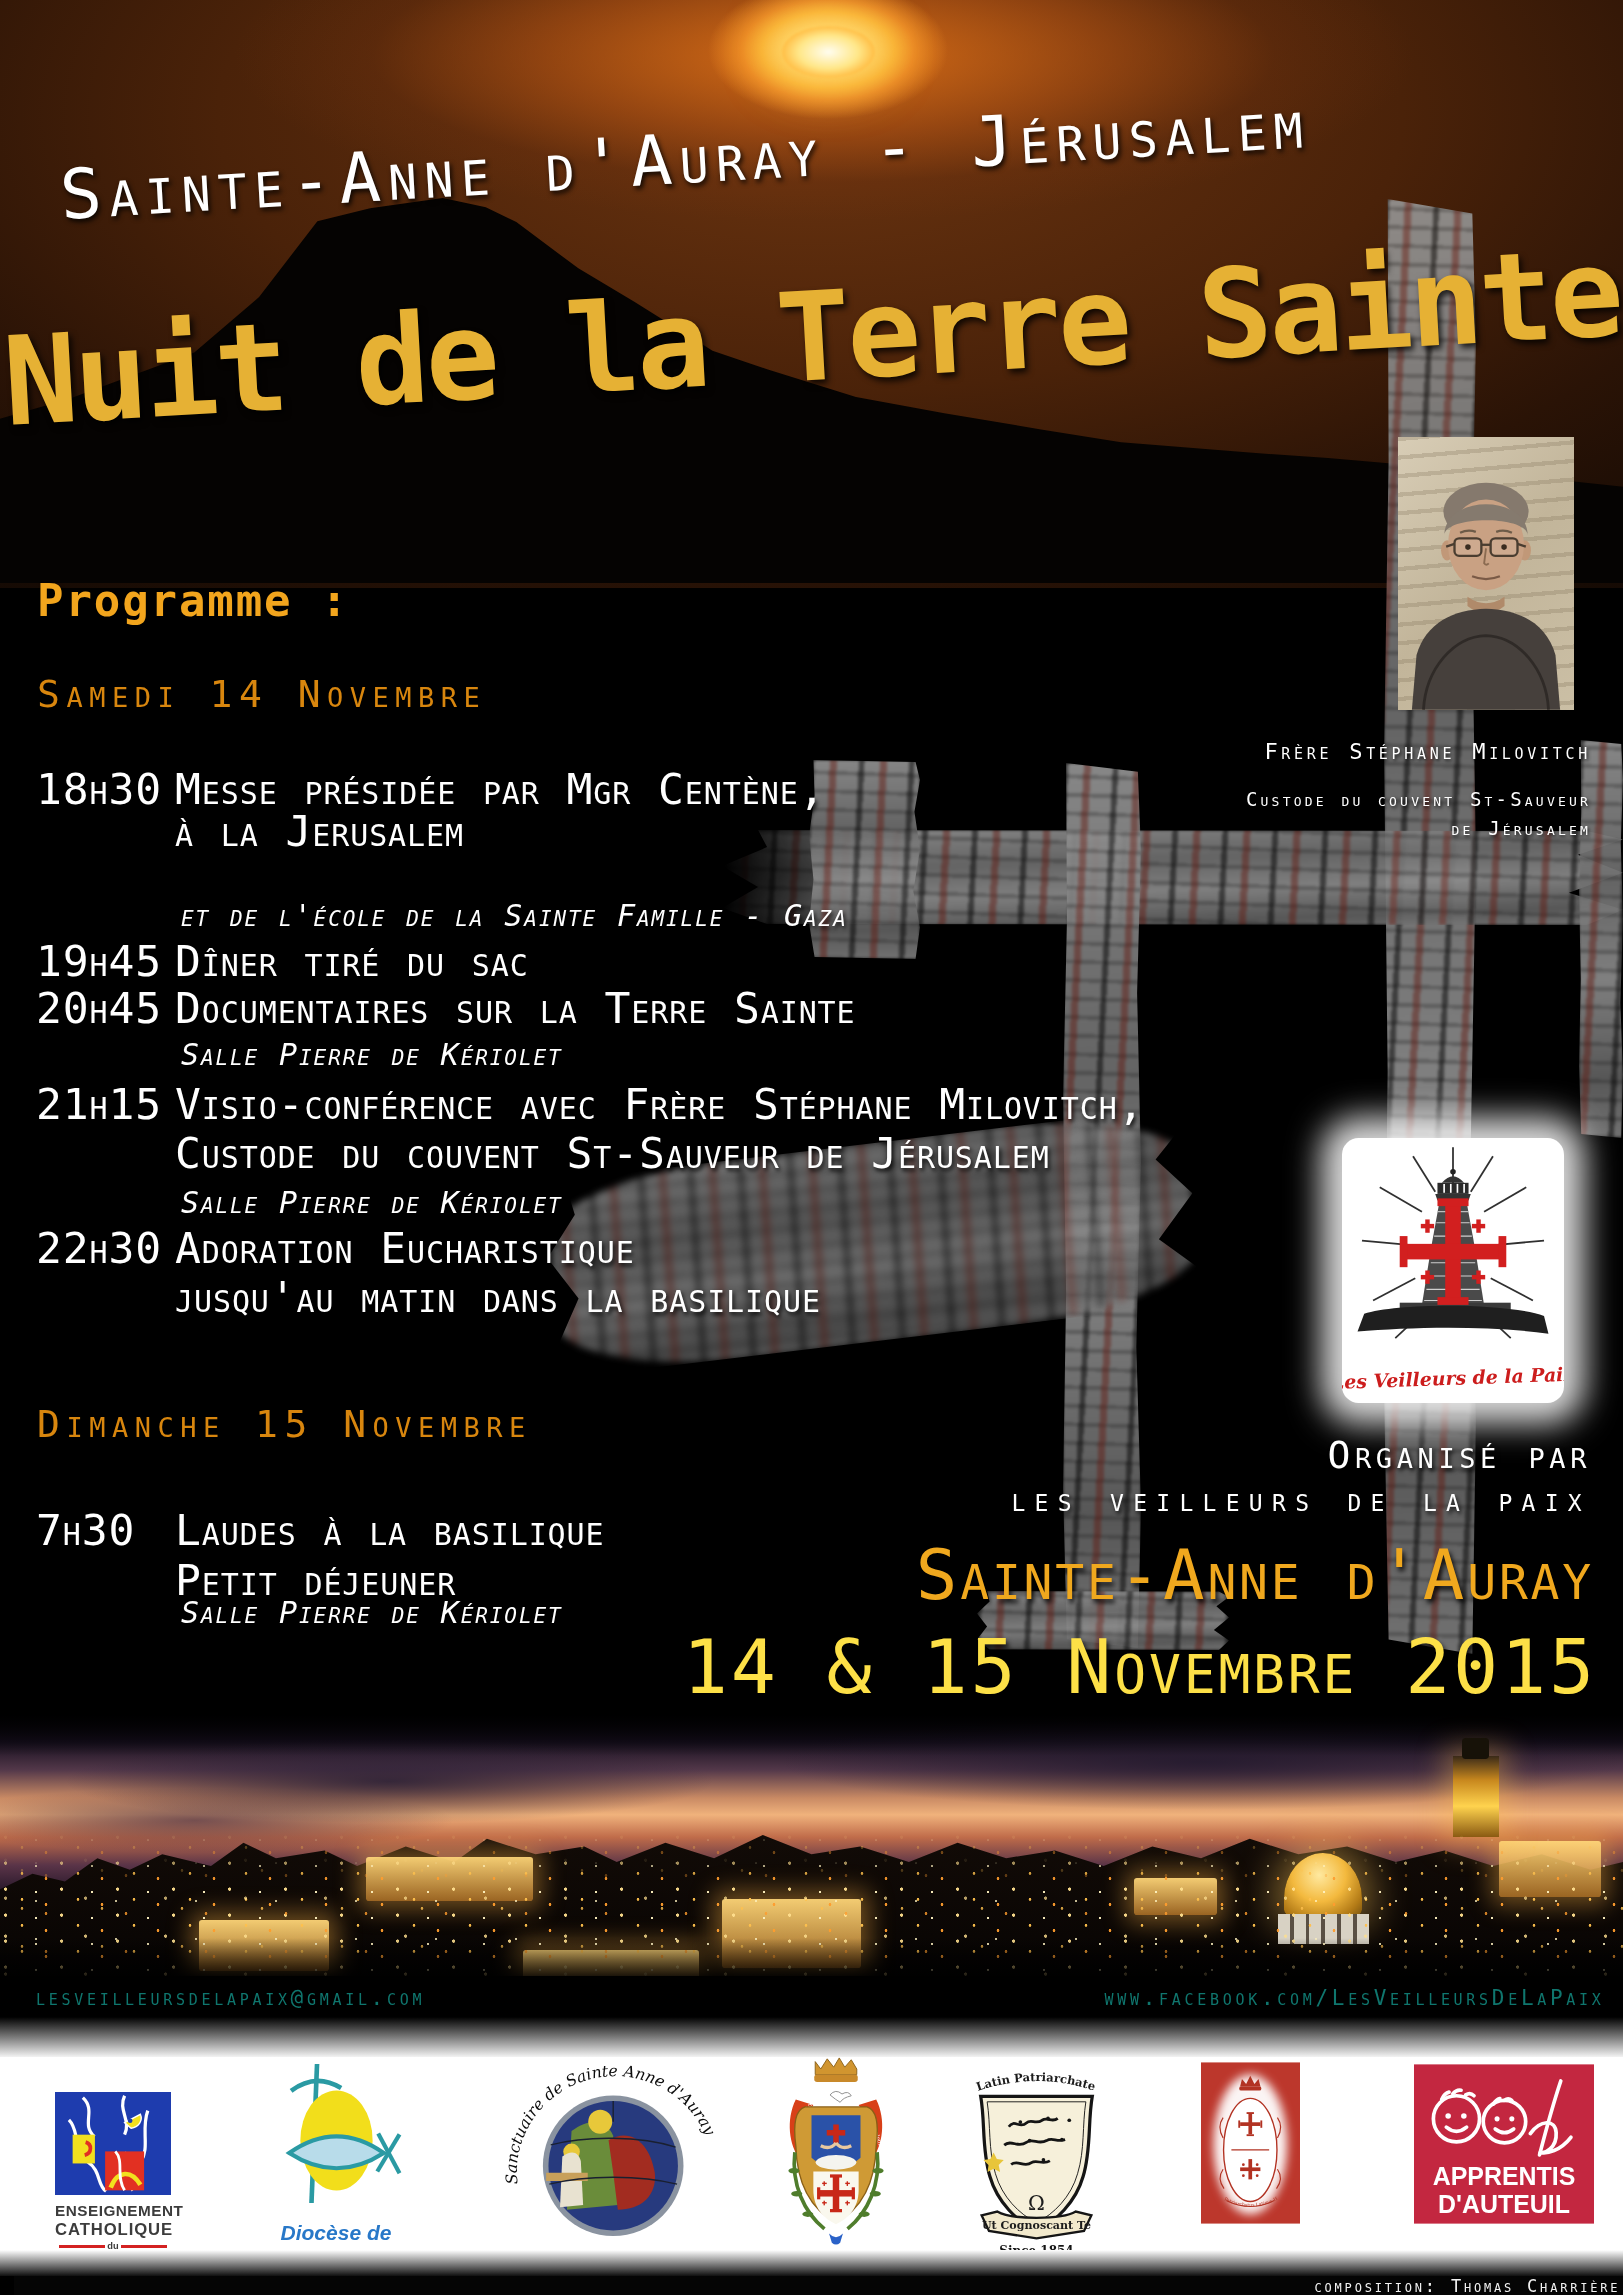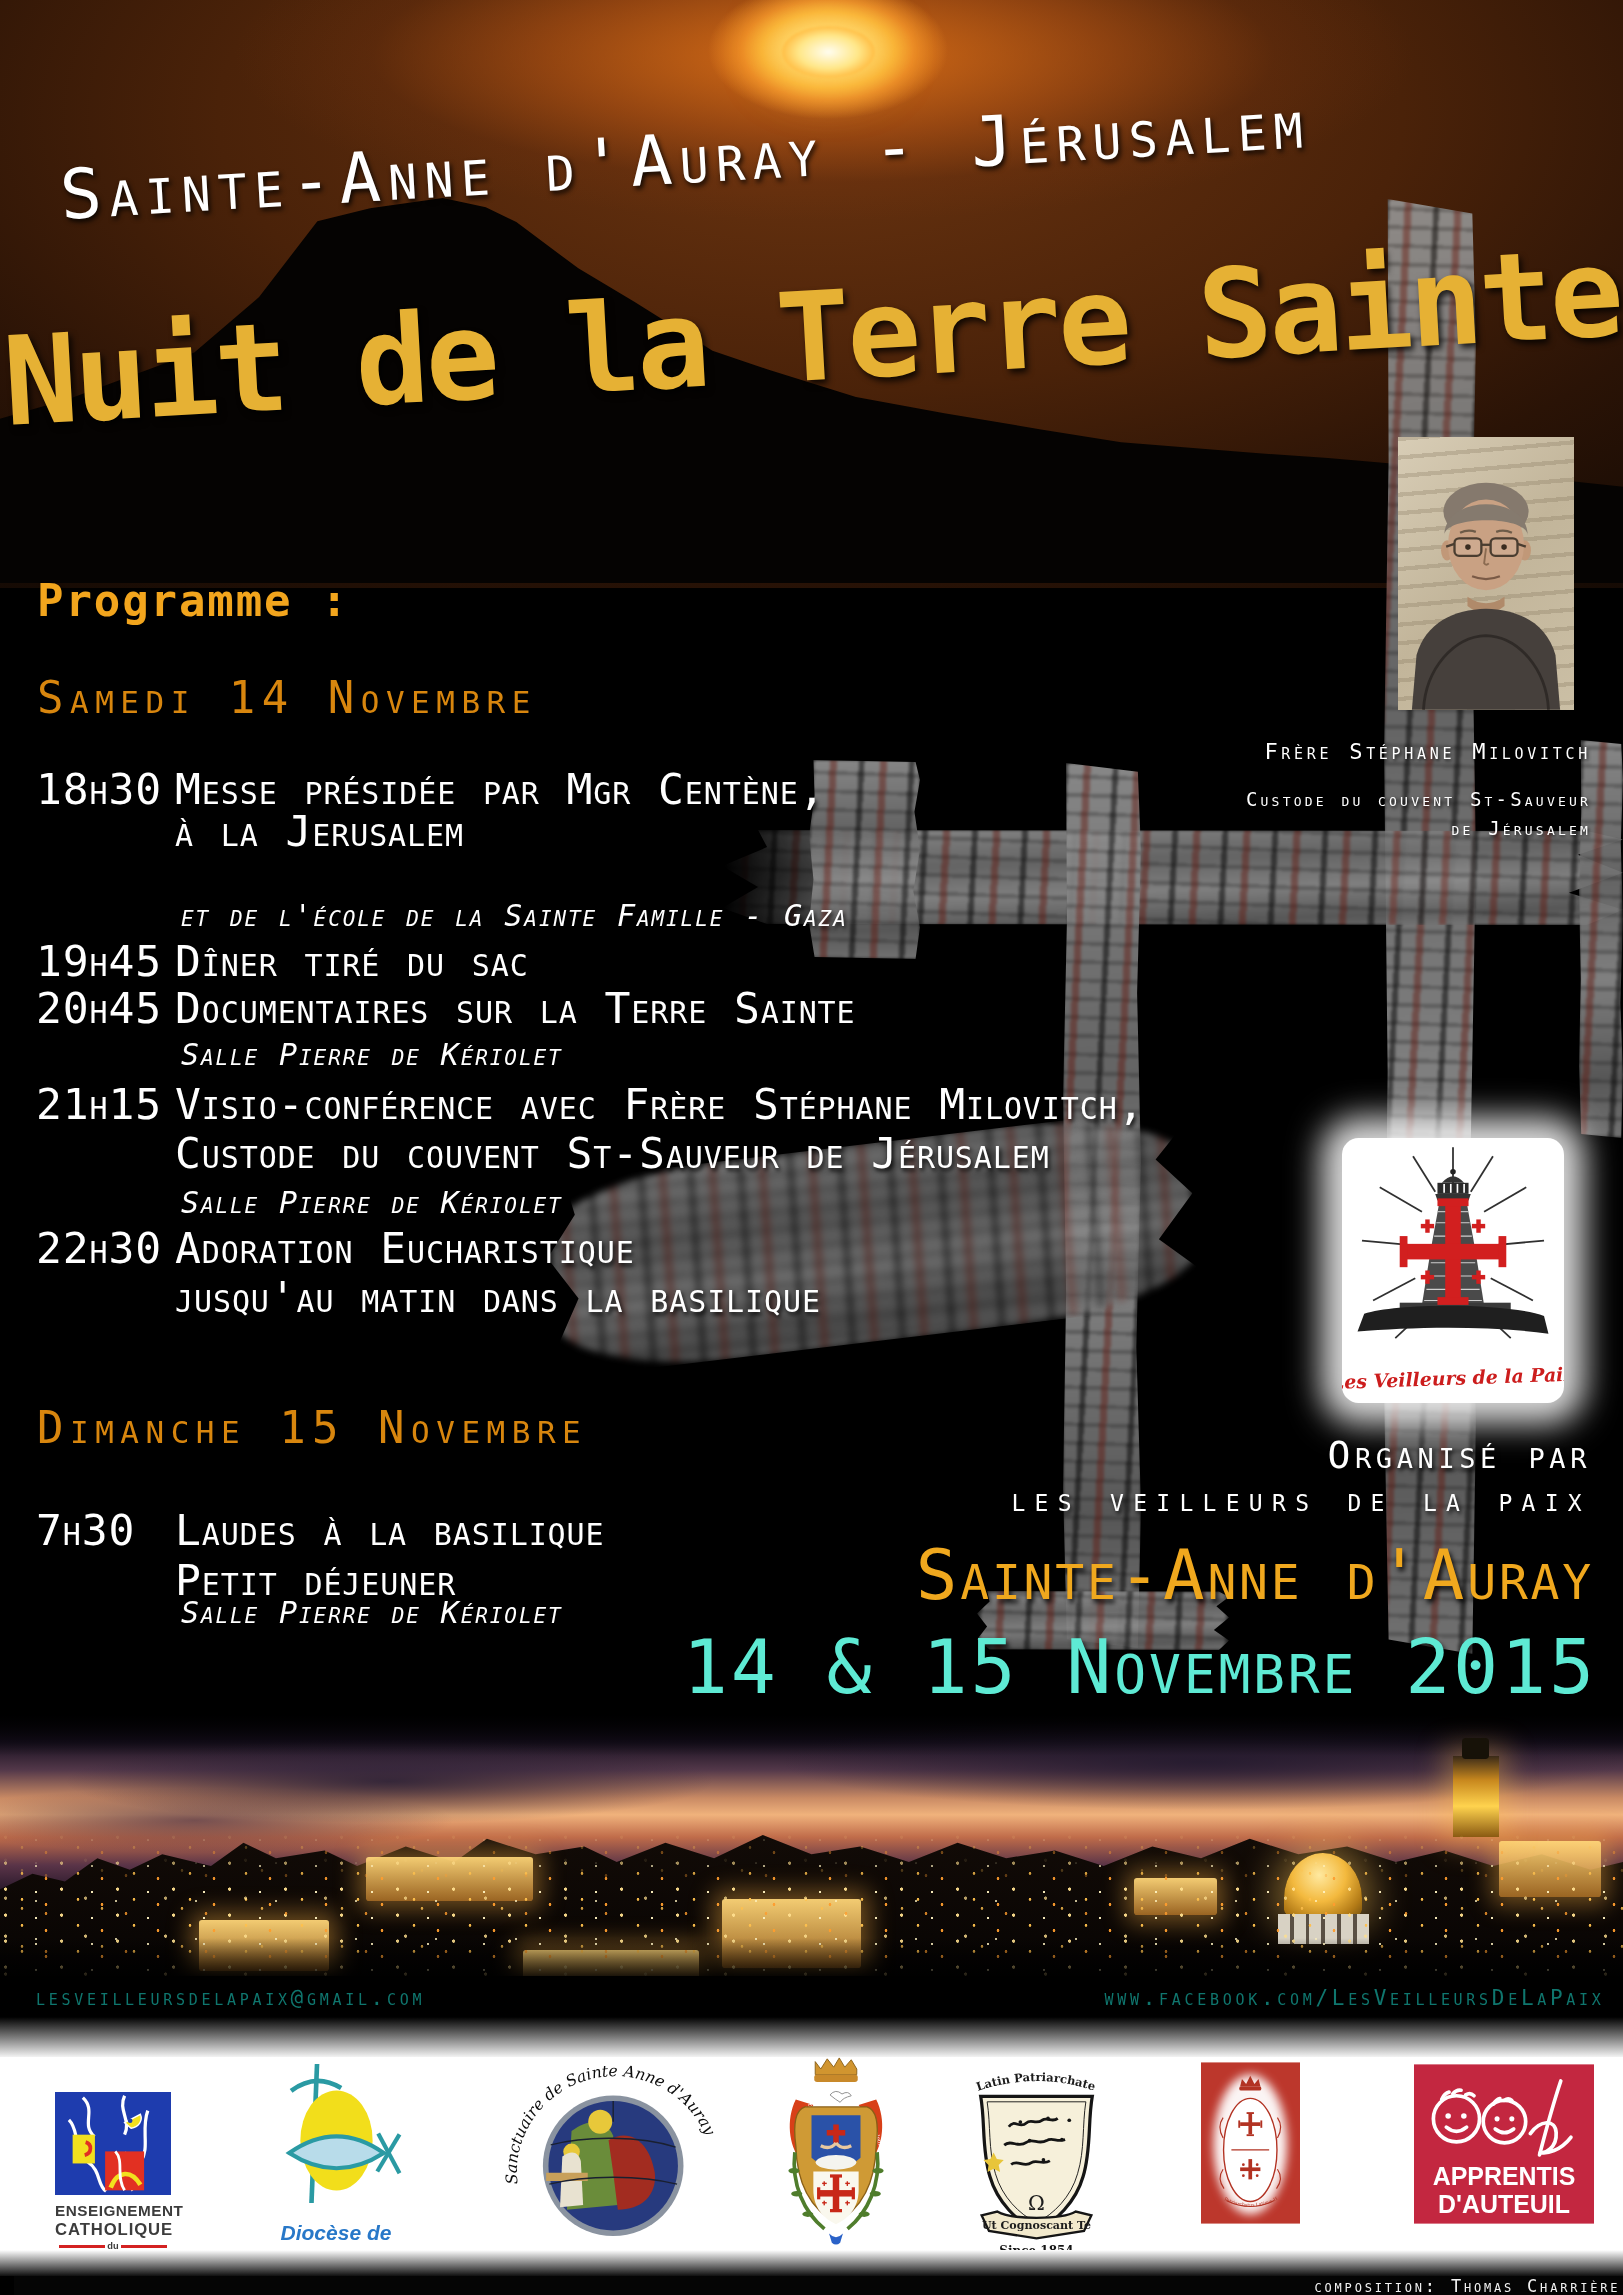--- a/index.html
+++ b/index.html
@@ -25,21 +25,21 @@
   
   .toptext{position:absolute;left:60px;top:155px;z-index:7;color:#fff;font-size:69px;letter-spacing:7.4px;
     font-variant:small-caps;white-space:nowrap;transform:rotate(-3.3deg);transform-origin:left center;
     text-shadow:1.9px 3.2px 5.6px rgba(0,0,0,.85);}
   .maintitle{position:absolute;left:3.7px;top:311px;z-index:7;color:#e6b134;font-weight:bold;font-size:123px;
     letter-spacing:-3.7px;white-space:nowrap;transform:rotate(-3.2deg);transform-origin:left center;
     text-shadow:2.8px 4.2px 6.5px rgba(0,0,0,.8);}
   
   .progheading{position:absolute;left:37px;top:575px;z-index:7;color:#f2a51d;font-weight:bold;font-size:44px;
     letter-spacing:1.9px;text-shadow:1.4px 2.3px 3.7px rgba(0,0,0,.8);}
-  .daytitle{position:absolute;left:37px;z-index:7;color:#d8860e;font-size:44px;font-variant:small-caps;
+  .daytitle{position:absolute;left:37px;z-index:7;color:#d8860e;font-size:38px;font-variant:small-caps;
     letter-spacing:6.5px;text-shadow:1.4px 2.3px 3.7px rgba(0,0,0,.8);white-space:nowrap;}
   .srow{position:absolute;left:36px;z-index:7;display:flex;color:#fff;font-variant:small-caps;
     white-space:nowrap;text-shadow:1.9px 2.8px 4.6px rgba(0,0,0,.85);}
   .srow .t{width:139px;flex:none;}
   .srow.main,.srow.cont{font-size:43px;letter-spacing:0.9px;}
   .srow.note{font-size:30px;font-style:italic;letter-spacing:1.9px;}
   .srow.note .t{width:145px;}
   
   .photo{position:absolute;left:1398px;top:437px;width:176px;height:273px;z-index:6;
     background:repeating-linear-gradient(175deg,rgba(120,105,80,.25) 0 4.2px,rgba(0,0,0,0) 4.2px 18.5px),
@@ -50,21 +50,21 @@
   .caption .c2{font-size:19px;letter-spacing:3.2px;margin-bottom:7.4px;}
   
   .vlogo{position:absolute;left:1342px;top:1138px;width:222px;height:265px;z-index:6;background:#fff;
     border-radius:16.7px;box-shadow:0 0 32px 21px rgba(255,255,255,.85);}
   
   .orgline{position:absolute;z-index:7;color:#fff;font-variant:small-caps;white-space:nowrap;
     text-shadow:1.9px 2.8px 4.6px rgba(0,0,0,.85);}
   .org1{right:32px;top:1433px;font-size:38px;letter-spacing:4.6px;}
   .org2{right:32px;top:1480px;font-size:33px;letter-spacing:9.3px;}
   .orgplace{right:29px;top:1535px;font-size:69px;letter-spacing:2.8px;color:#f0a81e;font-variant:small-caps;}
-  .orgdates{right:26px;top:1623px;font-size:75px;letter-spacing:2.8px;color:#5eead4;font-variant:small-caps;}
+  .orgdates{right:26px;top:1623px;font-size:75px;letter-spacing:2.8px;color:#fde047;font-variant:small-caps;}
   .orggold{position:absolute;z-index:7;white-space:nowrap;text-shadow:2.3px 3.7px 5.6px rgba(0,0,0,.85);}
   
   .cityband{position:absolute;left:0;top:1714px;width:1623px;height:280px;z-index:4;overflow:hidden;
     background:
       radial-gradient(ellipse 463px 60px at 24% 24%,rgba(40,30,52,.85),rgba(0,0,0,0) 70%),
       radial-gradient(ellipse 602px 69px at 74% 17%,rgba(36,26,46,.9),rgba(0,0,0,0) 70%),
       radial-gradient(ellipse 370px 46px at 12% 38%,rgba(70,44,66,.7),rgba(0,0,0,0) 70%),
       linear-gradient(180deg,#050308 0%,#181020 10%,#53384a 20%,#c98a64 30%,#f0b27c 36%,#c06c4a 44%,#5a3448 54%,#241628 64%,#0c0714 78%,#050307 100%);}
   .cityband:before{content:"";position:absolute;left:0;top:0;width:100%;height:42px;
     background:linear-gradient(180deg,#000,rgba(0,0,0,0));}

